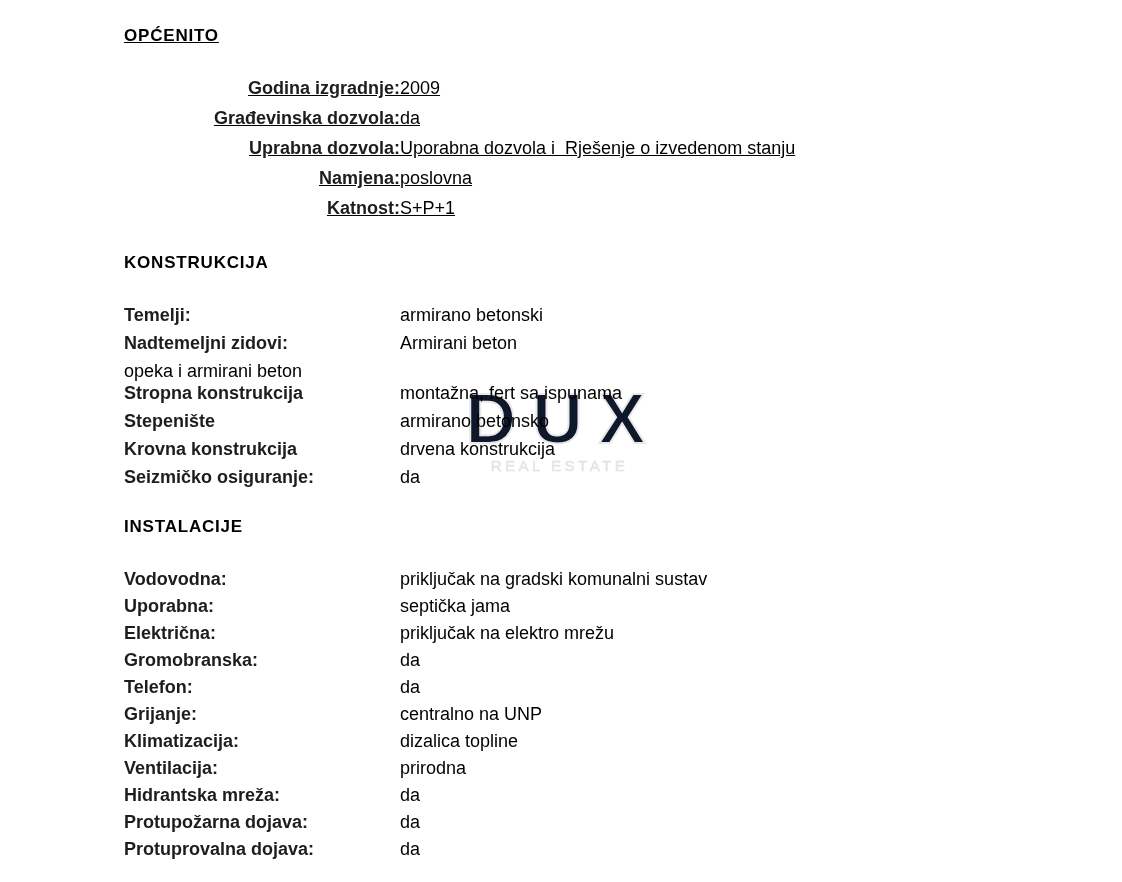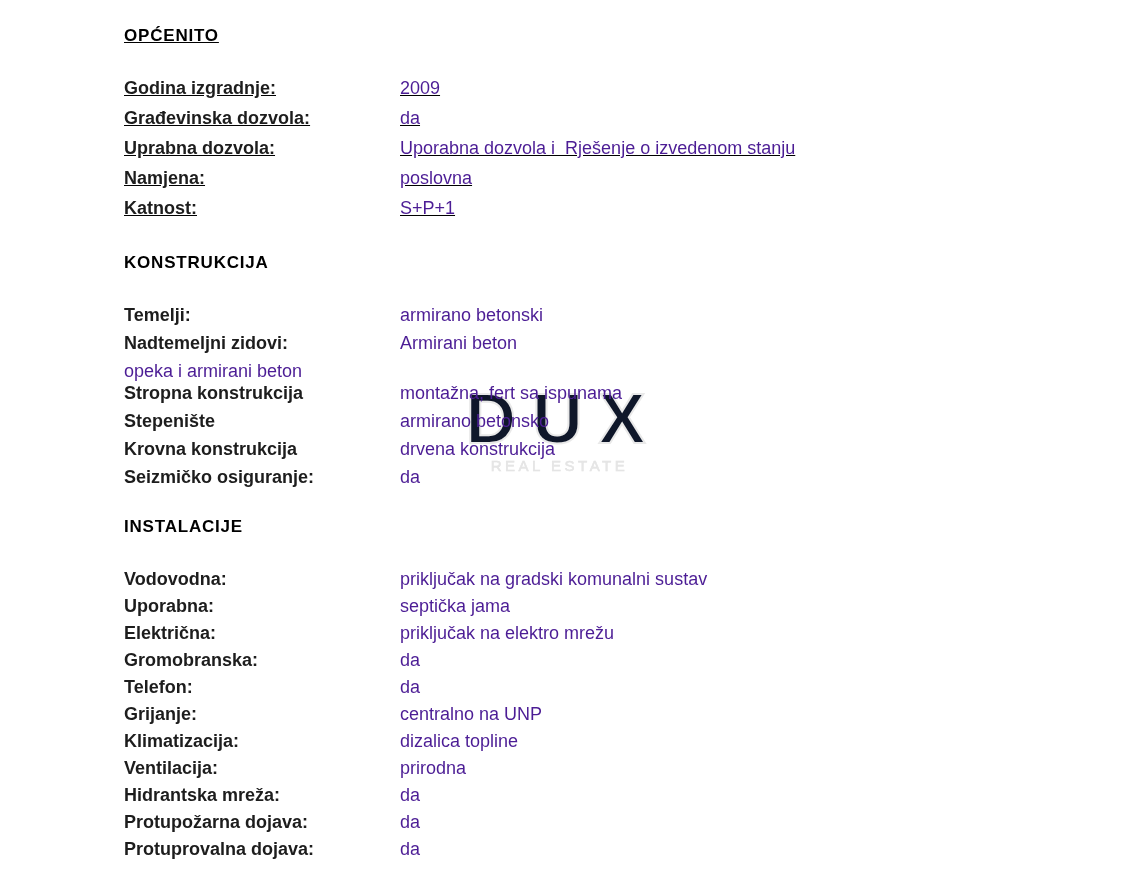--- a/index.html
+++ b/index.html
@@ -71,34 +71,34 @@
     line-height: 20px;
   }
   .rows {
     margin-top: 32px;
   }
   .row {
     display: flex;
     align-items: flex-start;
     line-height: 20px;
   }
-  .section:nth-child(1) .row { margin-bottom: 10px; }
+  .section:nth-child(1) .row { margin-bottom: 10px; text-align: right; }
   .section:nth-child(2) .row { margin-bottom: 8px; }
   .section:nth-child(3) .row { margin-bottom: 7px; }
   .row.tight { margin-top: -6px; }
 
   .label {
     flex: 0 0 276px;
     font-size: 18px;
     font-weight: bold;
     color: #1d1d1d;
   }
   .value {
     font-size: 18px;
-    color: #4c1d95;
+    color: #000000;
     white-space: pre-wrap;
   }
 </style>
 </head>
 <body>
 
 <div class="doc">
   <div class="watermark">
     <div class="wm-brand">DUX</div>
     <div class="wm-tagline">REAL ESTATE</div>

